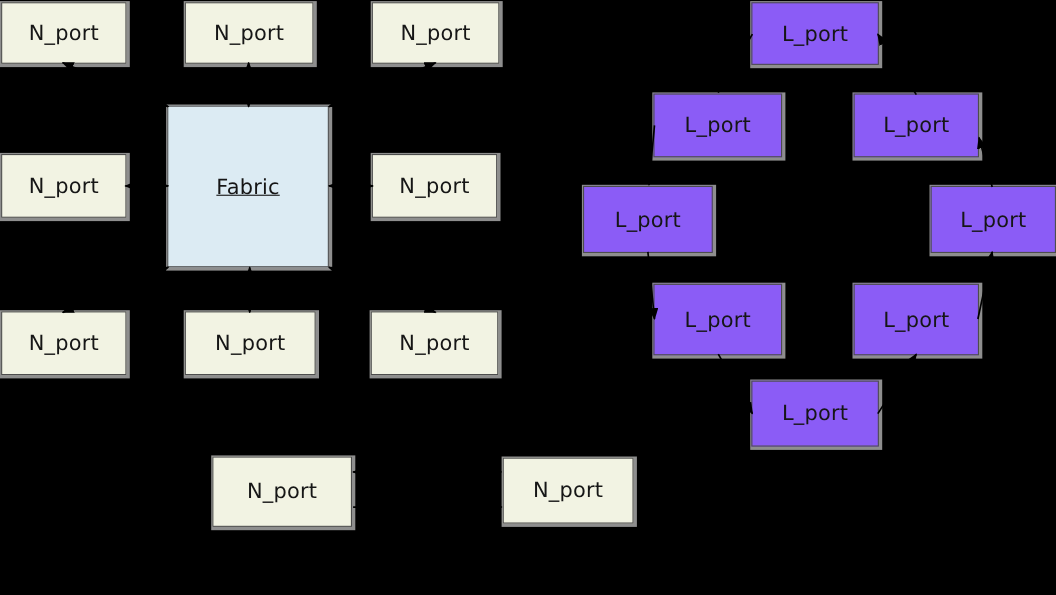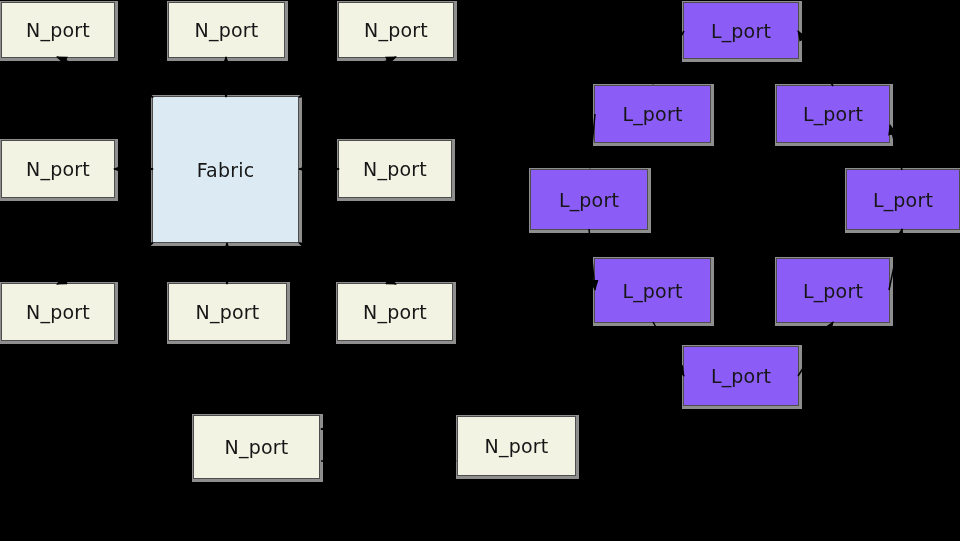--- a/index.html
+++ b/index.html
@@ -27,21 +27,21 @@
   .wires{position:absolute;left:0;top:0;pointer-events:none;}
 </style>
 </head>
 <body>
 
 <div class="canvas">
 
   <div class="node n-port" style="left:1px;top:2px;width:114px;height:56px;">N_port</div>
   <div class="node n-port" style="left:168px;top:2px;width:117px;height:56px;">N_port</div>
   <div class="node n-port" style="left:338px;top:2px;width:116px;height:56px;">N_port</div>
-  <div class="node fabric" style="left:152px;top:96px;width:147px;height:147px;">Fabric</div>
+  <div class="node fabric" style="left:152px;top:96px;width:147px;height:147px;text-decoration:underline;">Fabric</div>
   <div class="node n-port" style="left:1px;top:140px;width:114px;height:58px;">N_port</div>
   <div class="node n-port" style="left:338px;top:140px;width:114px;height:58px;">N_port</div>
   <div class="node n-port" style="left:1px;top:283px;width:114px;height:58px;">N_port</div>
   <div class="node n-port" style="left:168px;top:283px;width:119px;height:58px;">N_port</div>
   <div class="node n-port" style="left:337px;top:283px;width:116px;height:58px;">N_port</div>
 
   <div class="node n-port" style="left:193px;top:415px;width:127px;height:64px;">N_port</div>
   <div class="node n-port" style="left:457px;top:416px;width:119px;height:60px;">N_port</div>
 
   <div class="node l-port" style="left:683px;top:2px;width:116px;height:57px;">L_port</div>

